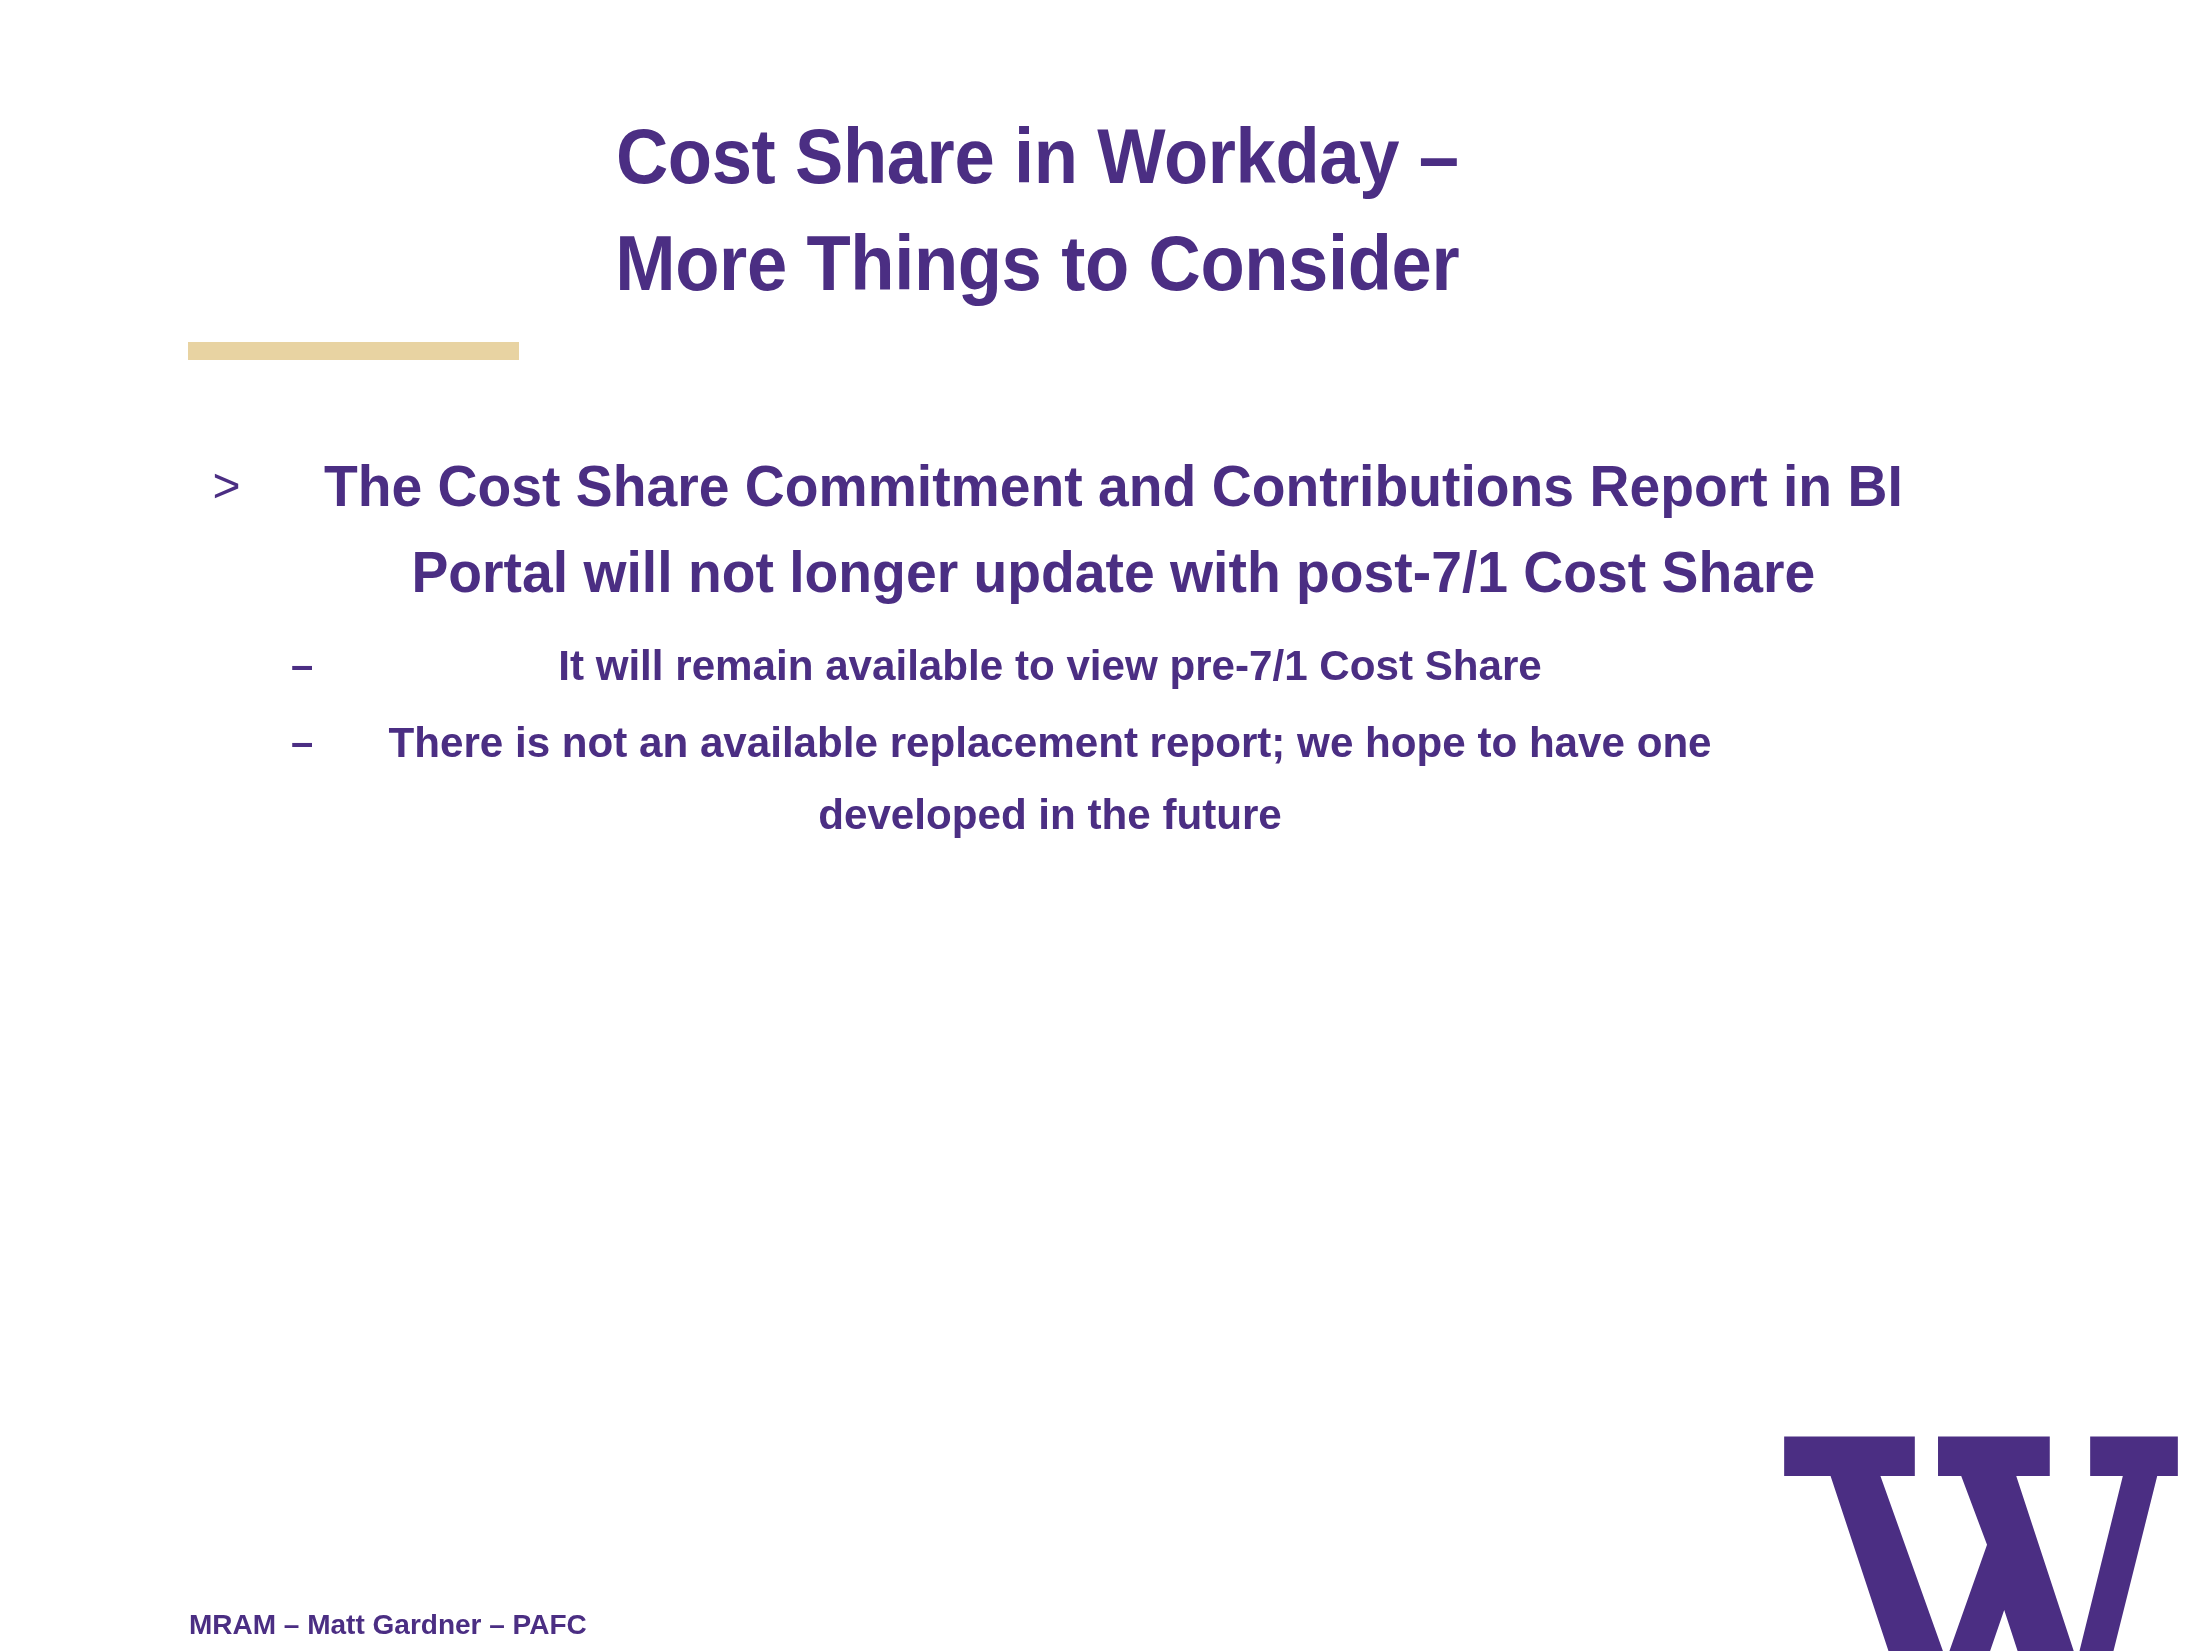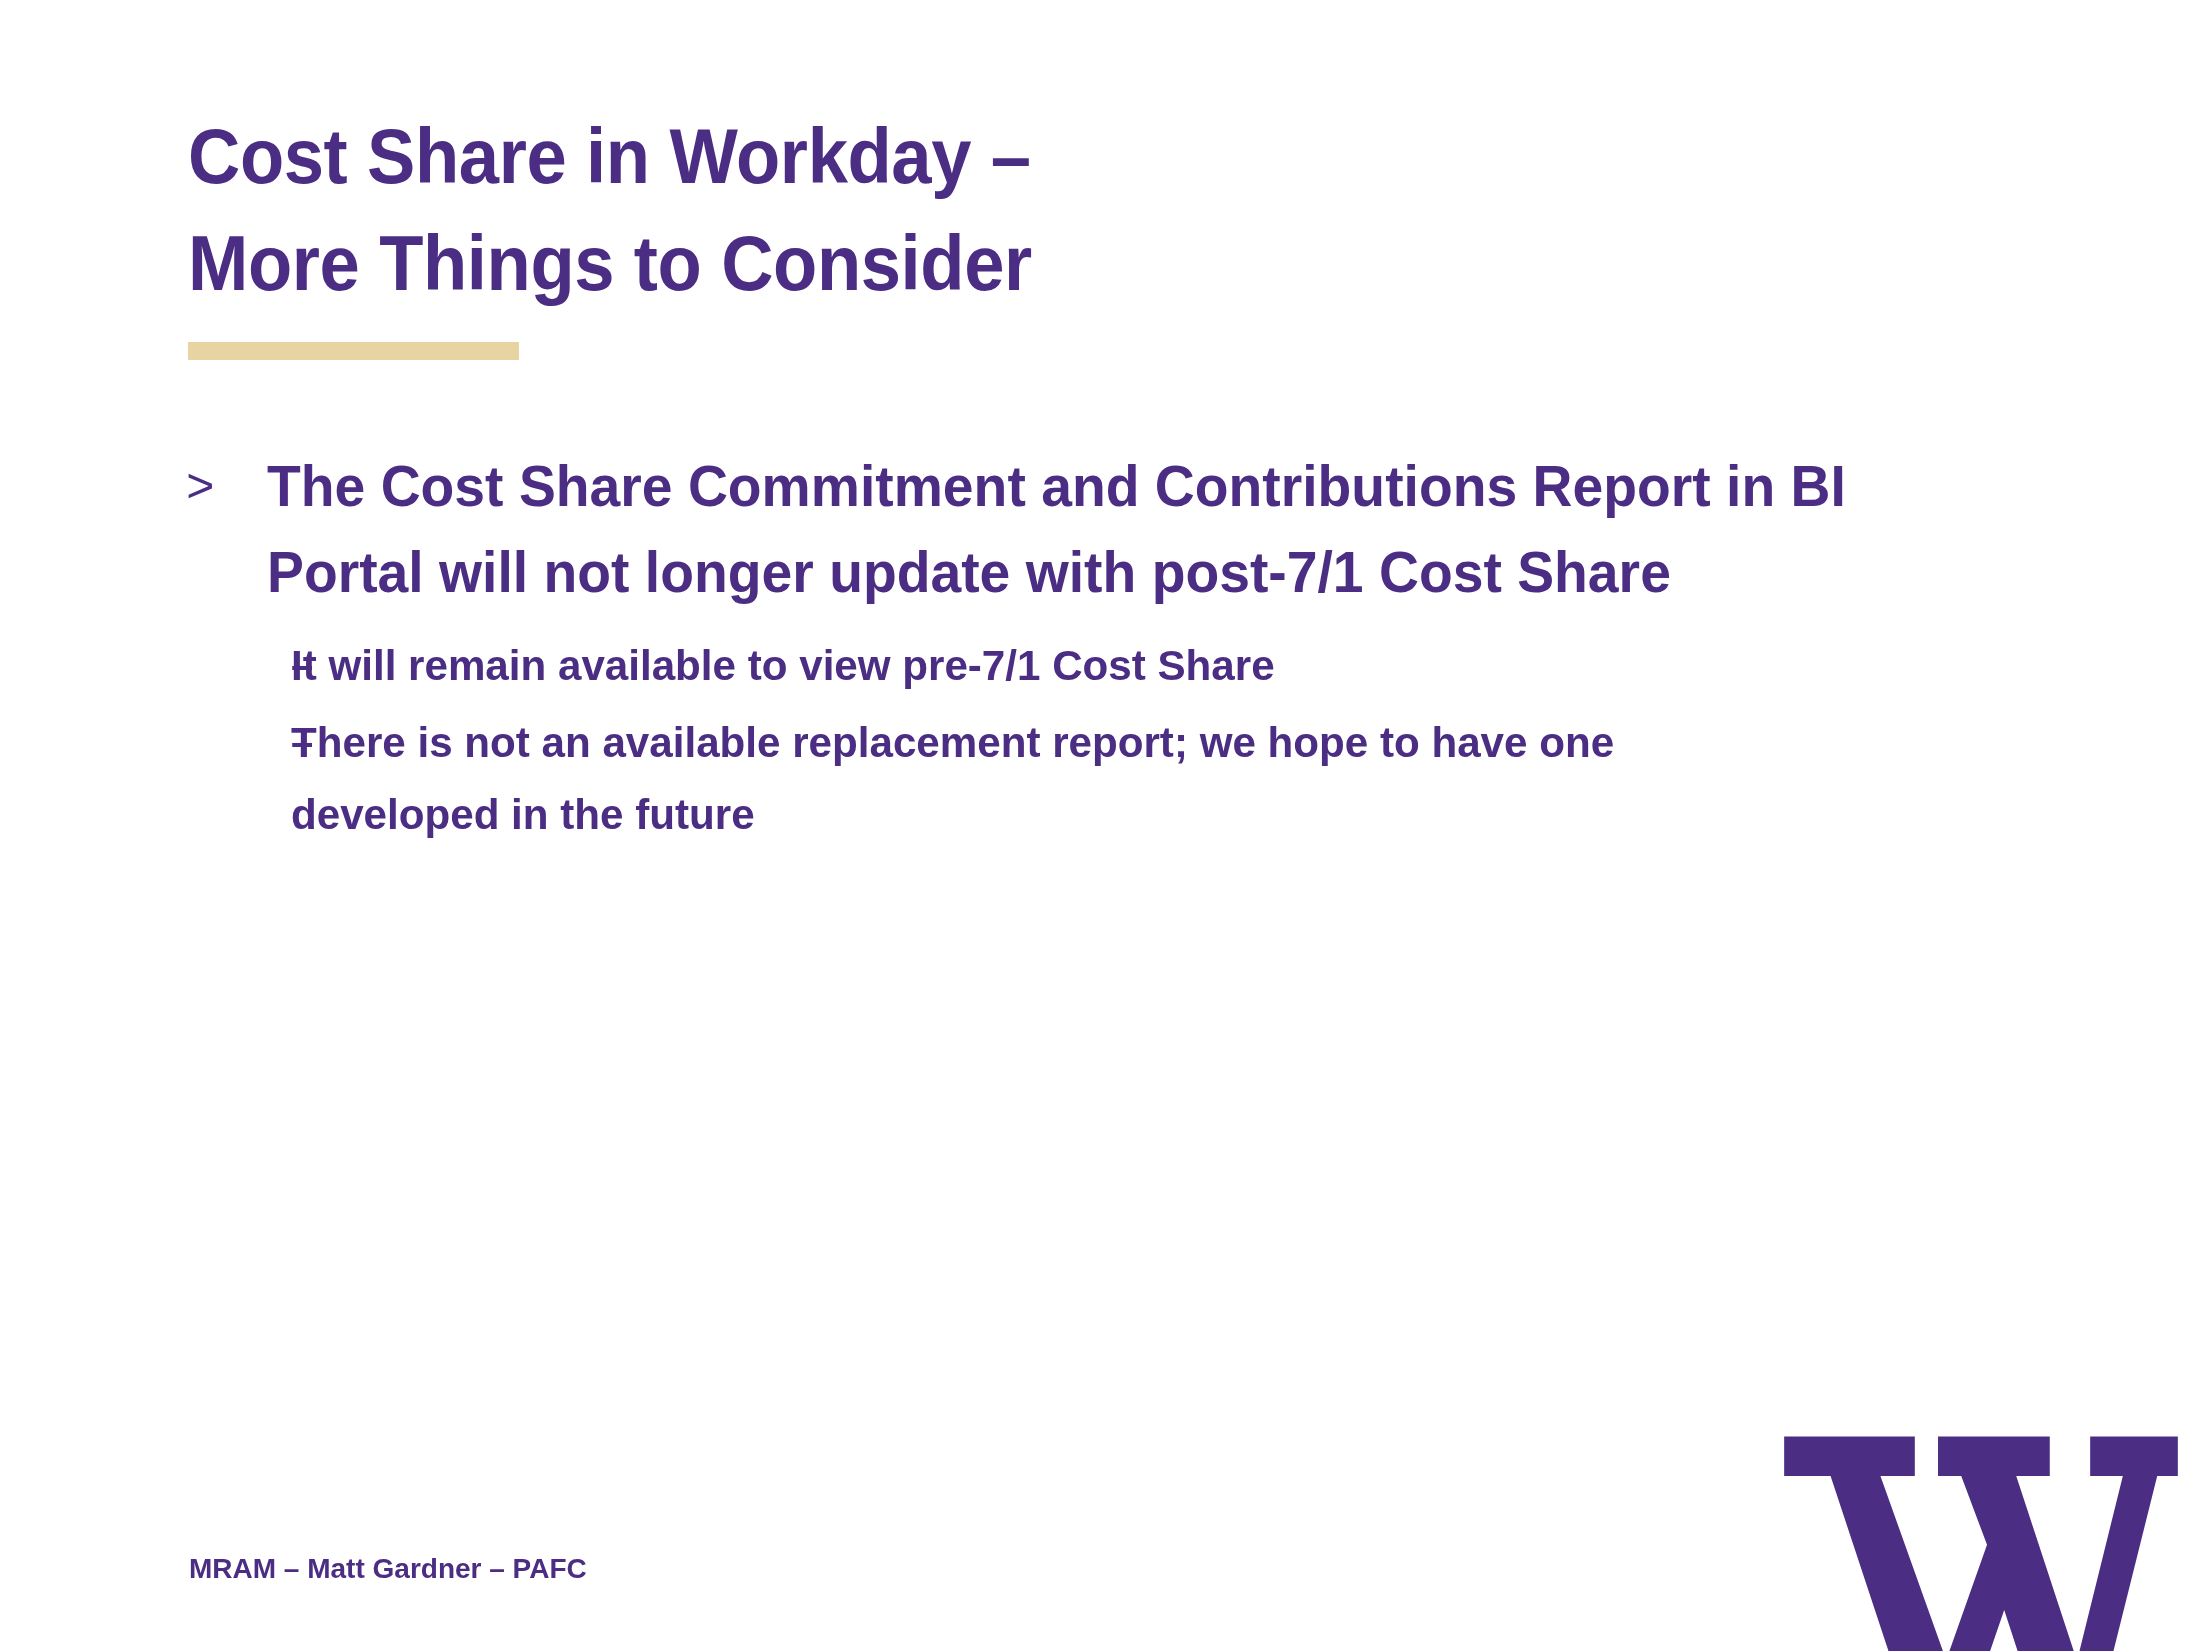--- a/index.html
+++ b/index.html
@@ -9,20 +9,21 @@
   }
   body {
     font-family: "Liberation Sans", sans-serif;
   }
   .slide {
     position: relative;
     width: 2203px;
     height: 1652px;
     background: #ffffff;
     overflow: hidden;
+    text-align: center;
   }
 
   
   .title-block {
     position: absolute;
     left: 188px;
     top: 103px;
     width: 1807px;
   }
   .title-line {
@@ -112,21 +113,21 @@
     color: #4B2E83;
     max-width: 1549px;
     transform: scaleX(0.98);
     transform-origin: left top;
   }
 
   
   .footer {
     position: absolute;
     left: 189px;
-    top: 1552px;
+    top: 1608px;
     font-family: "Liberation Sans", sans-serif;
     font-weight: bold;
     font-size: 28px;
     line-height: 34px;
     color: #4B2E83;
     letter-spacing: 0px;
   }
 
   
   .uw-logo {

